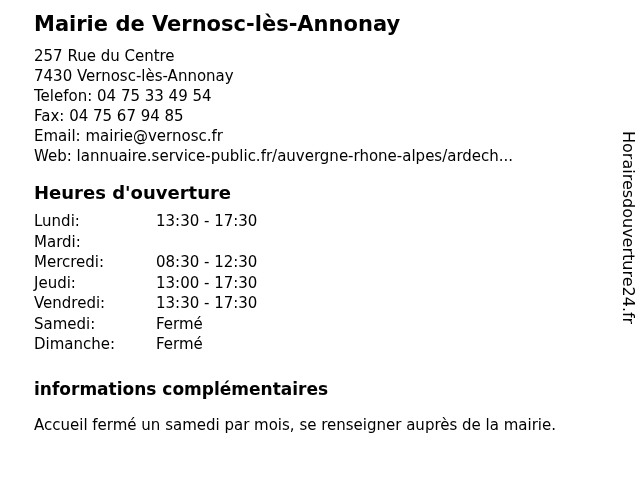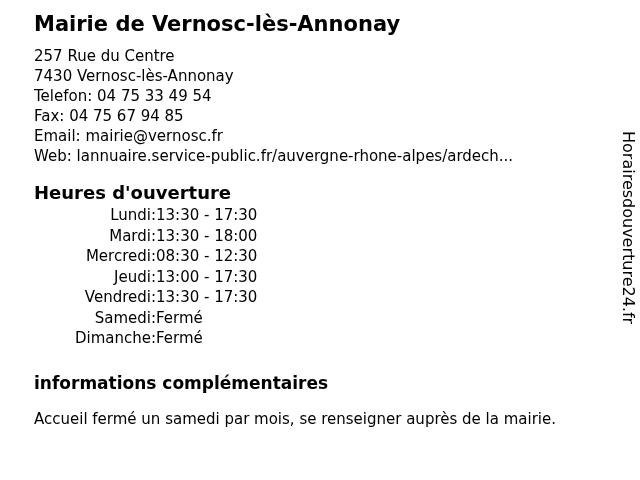--- a/index.html
+++ b/index.html
@@ -30,24 +30,23 @@
     margin-top: 8px;
     white-space: nowrap;
   }
   .section-heading {
     font-size: 18px;
     font-weight: bold;
     margin: 16px 0 0 0;
     white-space: nowrap;
   }
   .hours-table {
-    margin-top: 2px;
+    margin-top: 8px;
     font-size: 15px;
     line-height: 20.5px;
-    text-align: right;
   }
   .hours-row {
     display: flex;
   }
   .hours-day {
     width: 122px;
     flex: 0 0 122px;
   }
   .info-heading {
     font-size: 17px;
@@ -90,21 +89,20 @@
 
   <h2 class="section-heading">Heures d'ouverture</h2>
 
   <div class="hours-table">
     <div class="hours-row">
       <span class="hours-day">Lundi:</span>
       <span class="hours-time">13:30 - 17:30</span>
     </div>
     <div class="hours-row">
       <span class="hours-day">Mardi:</span>
-      <span class="hours-time">13:30 - 18:00</span>
     </div>
     <div class="hours-row">
       <span class="hours-day">Mercredi:</span>
       <span class="hours-time">08:30 - 12:30</span>
     </div>
     <div class="hours-row">
       <span class="hours-day">Jeudi:</span>
       <span class="hours-time">13:00 - 17:30</span>
     </div>
     <div class="hours-row">

